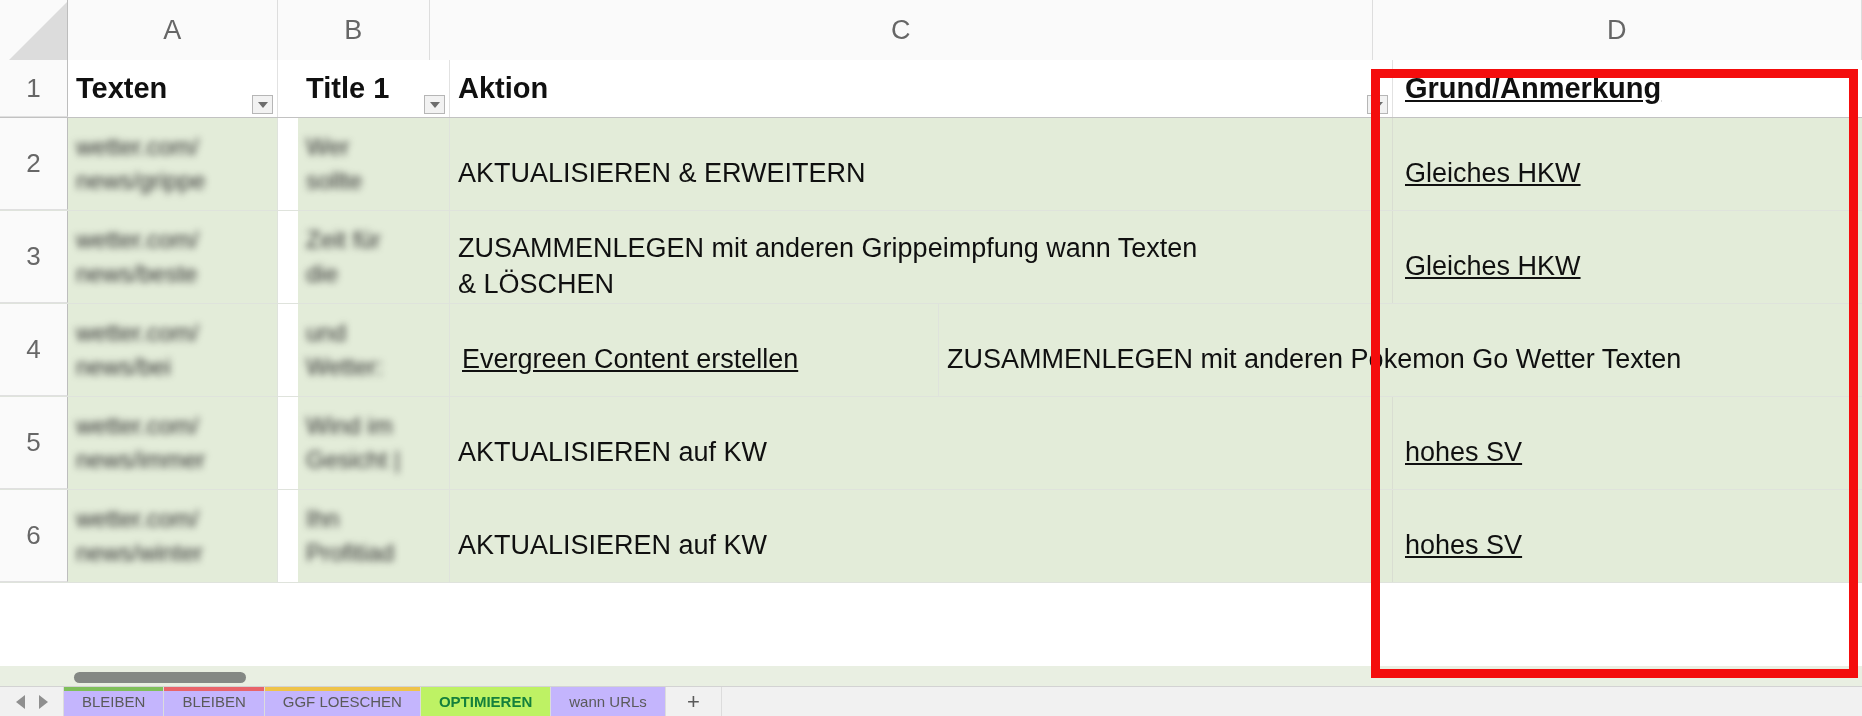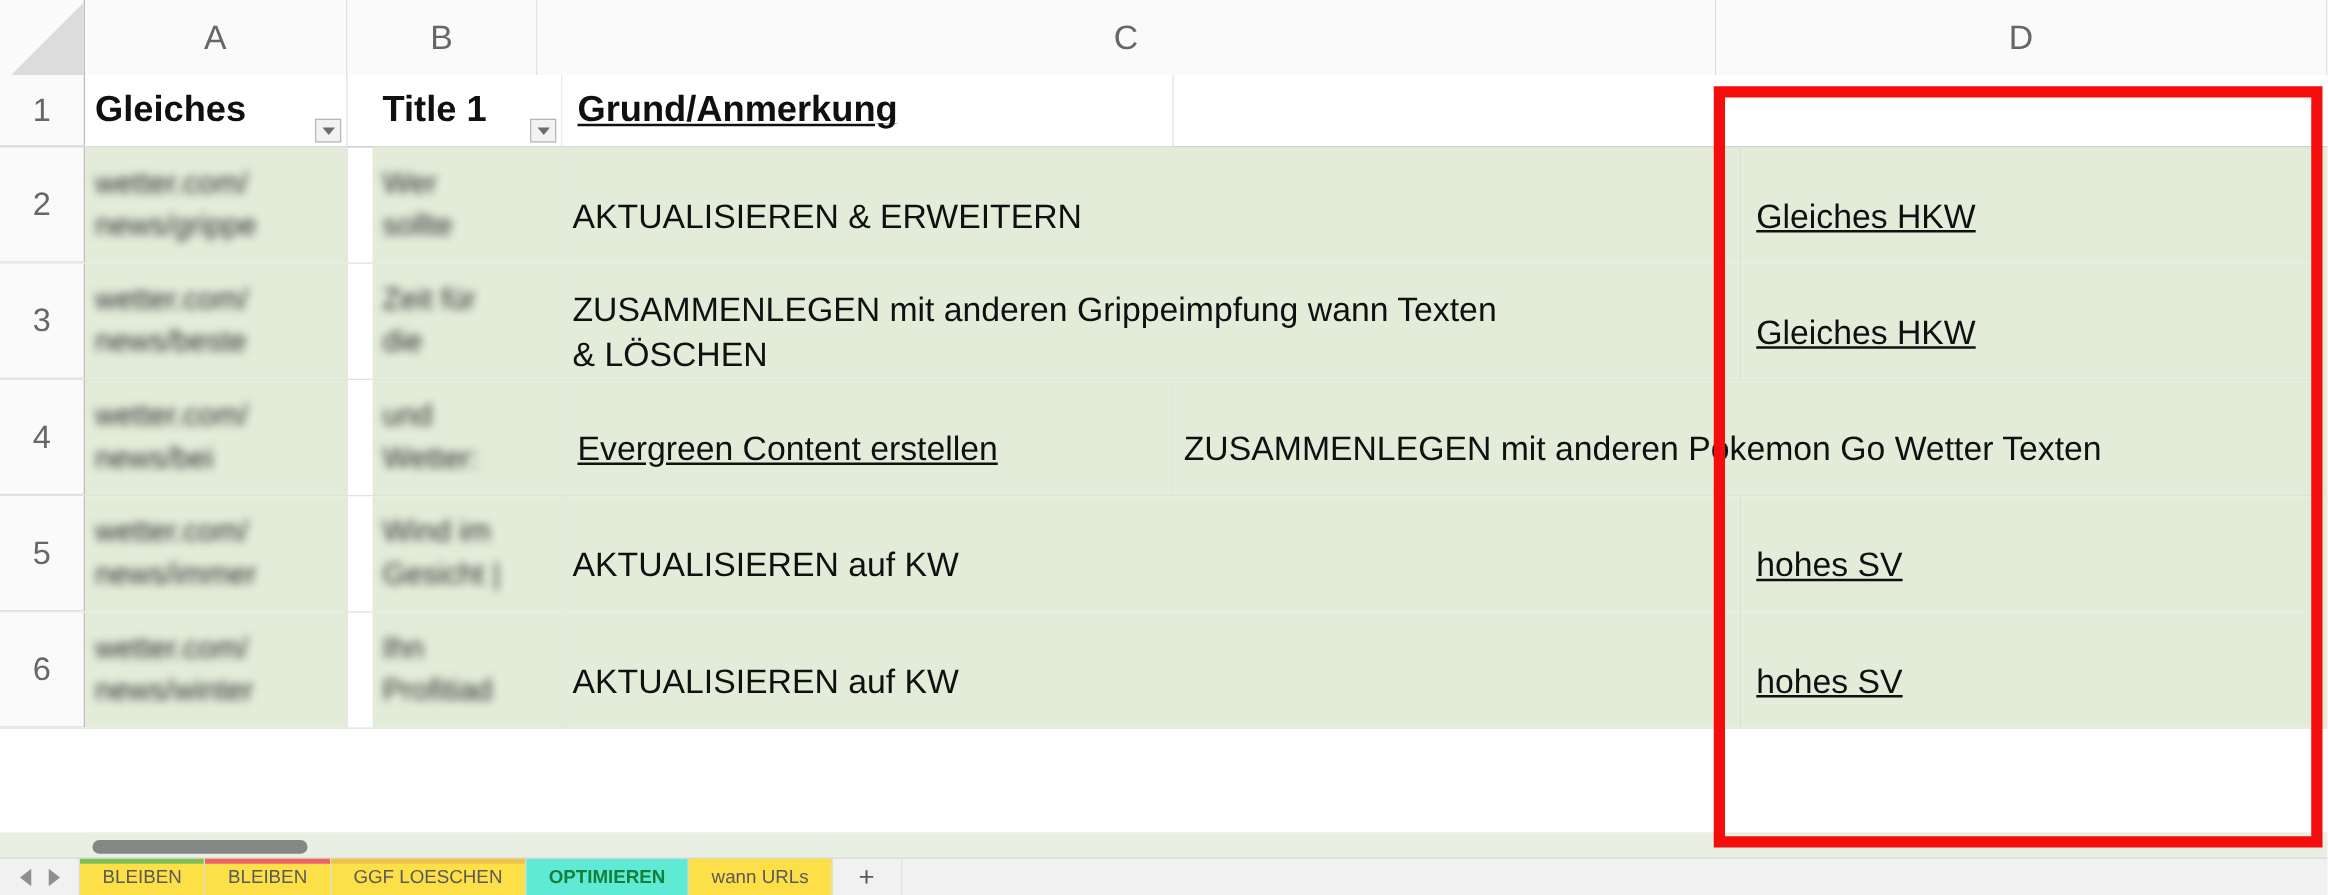--- a/index.html
+++ b/index.html
@@ -228,32 +228,32 @@
     border-left: 9px solid #8f8f8f;
   }
   .sheet-tab {
     position: relative;
     display: flex;
     align-items: center;
     justify-content: center;
     padding: 0 18px;
     font-size: 15px;
     color: #5a5a5a;
-    background: #fde047;
+    background: #c4b5fd;
     border-right: 1px solid #dcdcdc;
     white-space: nowrap;
   }
   .sheet-tab .tab-accent {
     position: absolute;
     left: 0; top: 0;
     width: 100%;
     height: 4px;
   }
   .sheet-tab.active {
-    background: #5eead4;
+    background: #bef264;
     color: #14803c;
     font-weight: bold;
     border-right: 1px solid #dcdcdc;
     border-top: none;
   }
   .add-sheet {
     display: flex;
     align-items: center;
     justify-content: center;
     width: 56px;
@@ -280,25 +280,29 @@
       <div class="col-head col-B">B</div>
       <div class="col-head col-C">C</div>
       <div class="col-head col-D">D</div>
     </div>
 
     <div class="rows">
 
       <div class="row header-row">
         <div class="row-num">1</div>
         <div class="cell A">
-          <span>Gleiches</span>
+          <span>Texten</span>
           <span class="filter-btn"></span>
         </div>
         <div class="cell B">
           <span>Title 1</span>
+          <span class="filter-btn"></span>
+        </div>
+        <div class="cell C">
+          <span>Aktion</span>
           <span class="filter-btn"></span>
         </div>
         <div class="cell D">
           <span>Grund/Anmerkung</span>
         </div>
       </div>
 
       <div class="row data-row">
         <div class="row-num">2</div>
         <div class="cell A">

